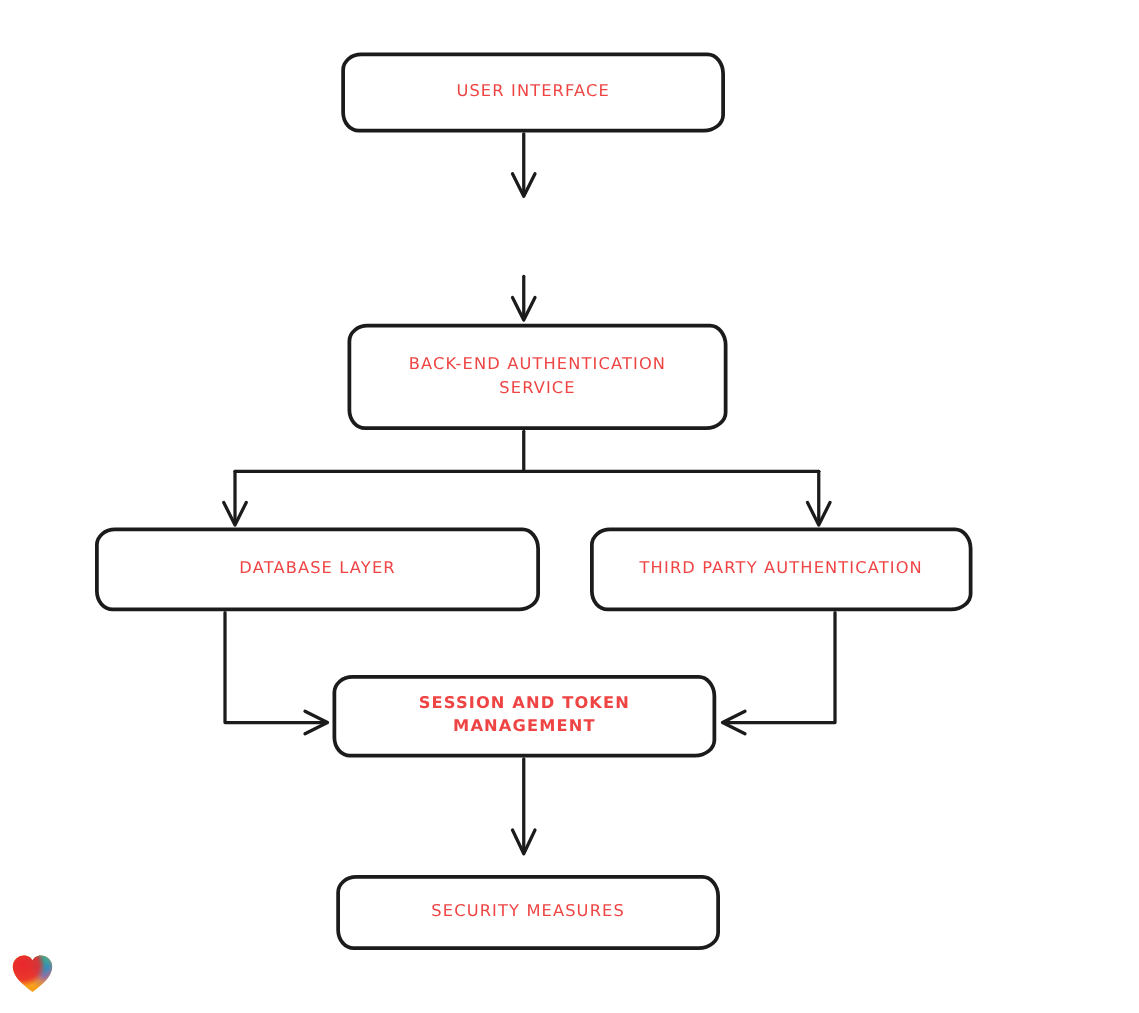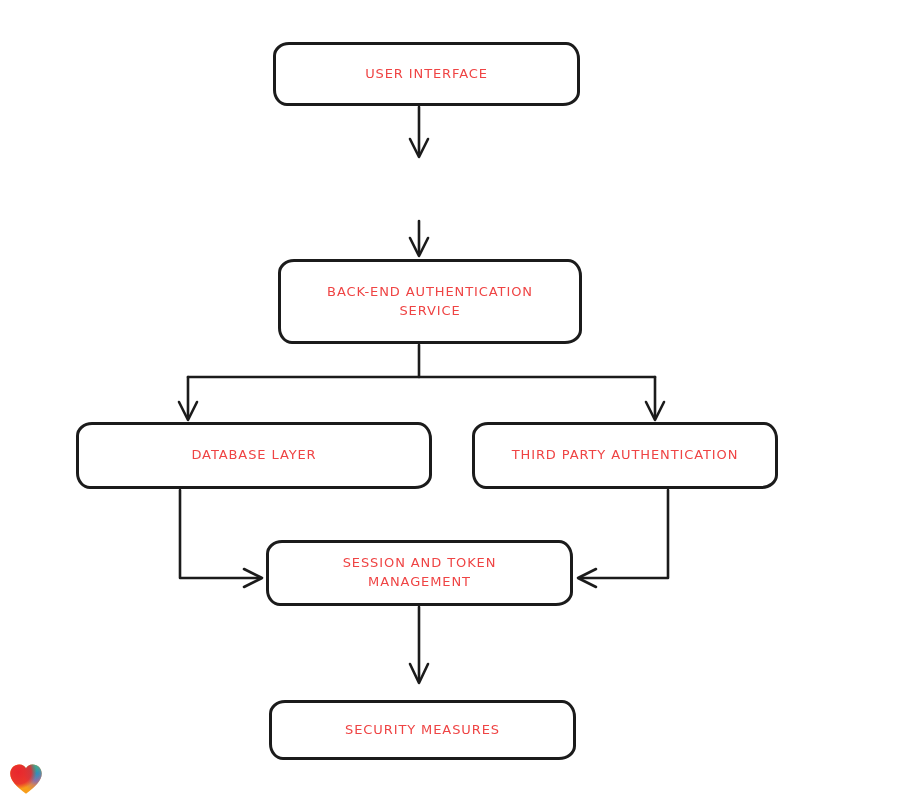--- a/index.html
+++ b/index.html
@@ -43,21 +43,21 @@
   .node span {
     display: block;
   }
   .node-user-interface        { left: 273px; top:  42px; width: 307px; height: 64px; }
   .node-front-end-api-calls   { left: 273px; top: 158px; width: 307px; height: 64px; }
   .node-back-end-auth-service { left: 278px; top: 259px; width: 304px; height: 85px; }
   .node-back-end-auth-service span { max-width: 235px; }
   .node-database-layer        { left:  64px; top: 422px; width: 356px; height: 67px; margin-left: 12px; }
   .node-third-party-auth      { left: 452px; top: 422px; width: 306px; height: 67px; margin-left: 20px; }
   .node-session-token-mgmt    { left: 266px; top: 540px; width: 307px; height: 66px; }
-  .node-session-token-mgmt span { max-width: 185px; }
+  .node-session-token-mgmt span { max-width: 185px; font-weight: bold; }
   .node-security-measures     { left: 269px; top: 700px; width: 307px; height: 60px; }
   .logo-badge {
     position: absolute;
     left: 8px;
     top: 761px;
     width: 36px;
     height: 36px;
     cursor: pointer;
   }
 </style>

